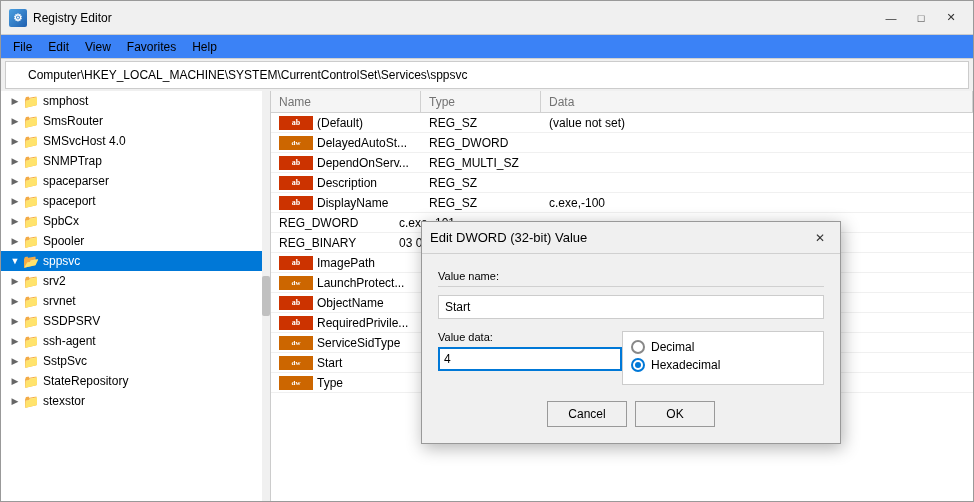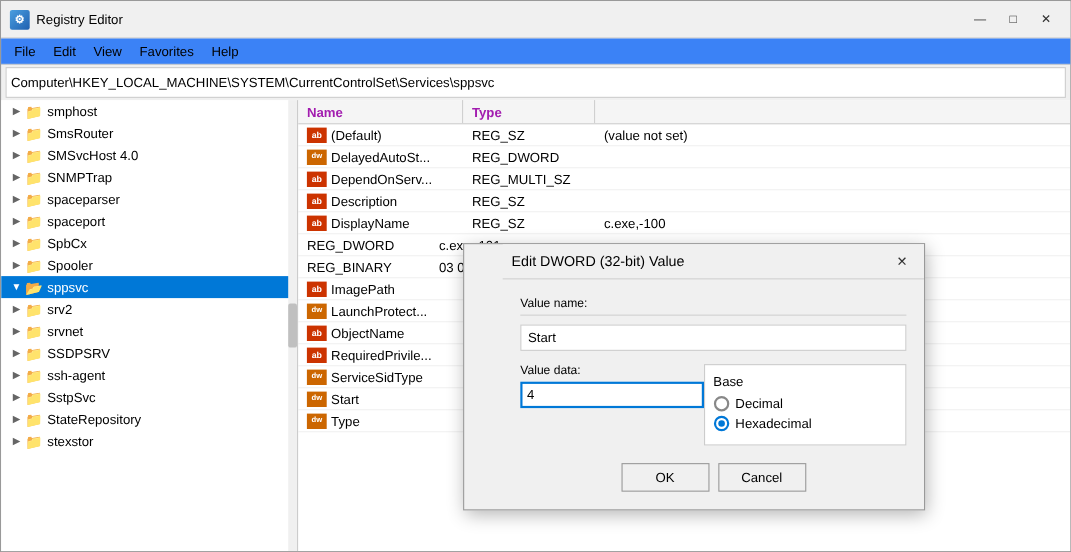--- a/index.html
+++ b/index.html
@@ -86,21 +86,21 @@
     }
 
     
     .address-bar {
       height: 28px;
       background: #fff;
       border: 1px solid #ccc;
       margin: 2px 4px;
       display: flex;
       align-items: center;
-      padding: 0 4px;
+      padding: 0 22px;
       font-size: 12px;
     }
 
     
     .main-content {
       flex: 1;
       display: flex;
       overflow: hidden;
     }
 
@@ -176,22 +176,22 @@
 
     .data-header {
       display: flex;
       background: #f5f5f5;
       border-bottom: 1px solid #d0d0d0;
       height: 22px;
     }
 
     .data-header-cell {
       padding: 2px 8px;
-      font-weight: bold;
-      color: #a21caf;
+      font-weight: normal;
+      color: #737373;
       border-right: 1px solid #d0d0d0;
       display: flex;
       align-items: center;
     }
 
     .col-name { width: 150px; }
     .col-type { width: 120px; }
     .col-data { flex: 1; }
 
     .data-row {
@@ -206,29 +206,30 @@
       padding: 0 8px;
       white-space: nowrap;
       overflow: hidden;
       text-overflow: ellipsis;
       display: flex;
       align-items: center;
       height: 100%;
     }
 
     .reg-icon {
-      width: 18px;
+      width: 34px;
       height: 14px;
       margin-right: 4px;
       flex-shrink: 0;
       display: inline-flex;
       align-items: center;
       justify-content: center;
       font-size: 10px;
       font-weight: bold;
+      font-family: Liberation Serif, serif;
     }
 
     .reg-icon-ab {
       background: #cc3300;
       color: white;
       font-size: 8px;
       font-weight: bold;
       padding: 1px;
     }
 
@@ -242,21 +243,20 @@
 
     .dialog {
       background: #f0f0f0;
       border: 1px solid #999;
       box-shadow: 2px 4px 16px rgba(0,0,0,0.3);
       width: 420px;
       pointer-events: all;
       position: absolute;
       top: 130px;
       left: 420px;
-      padding-left: 35px;
     }
 
     .dialog-title-bar {
       height: 32px;
       background: #f0f0f0;
       display: flex;
       align-items: center;
       padding: 0 8px;
       border-bottom: 1px solid #d0d0d0;
     }
@@ -502,20 +502,21 @@
 
       <div class="tree-scrollbar">
         <div class="tree-scrollbar-thumb"></div>
       </div>
     </div>
 
     <div class="data-pane">
       <div class="data-header">
         <div class="data-header-cell col-name">Name</div>
         <div class="data-header-cell col-type">Type</div>
+        <div class="data-header-cell col-data">Data</div>
       </div>
 
       <div class="data-row">
         <div class="data-cell col-name">
           <span class="reg-icon reg-icon-ab">ab</span>
           (Default)
         </div>
         <div class="data-cell col-type">REG_SZ</div>
         <div class="data-cell col-data">(value not set)</div>
       </div>
@@ -628,34 +629,33 @@
         <div style="font-size:12px; margin-bottom:12px; background:#fff; border:1px solid #ccc; padding:2px 6px; height:24px; display:flex; align-items:center;">
           <span>Start</span>
         </div>
 
         <div class="dialog-row">
           <div class="dialog-value-section">
             <div class="dialog-label">Value data:</div>
             <input class="dialog-input dialog-input-active" type="text" value="4" style="">
           </div>
           <div class="dialog-base-section">
-            <div class="base-title">Base</div>
             <label class="radio-option">
               <div class="radio-btn unchecked"></div>
               <span>Decimal</span>
             </label>
             <label class="radio-option">
               <div class="radio-btn checked"></div>
               <span>Hexadecimal</span>
             </label>
           </div>
         </div>
 
         <div class="dialog-buttons">
+          <button class="dialog-btn">Cancel</button>
           <button class="dialog-btn">OK</button>
-          <button class="dialog-btn">Cancel</button>
         </div>
       </div>
     </div>
 
   </div>
 
 </div>
 
 </body></html>

